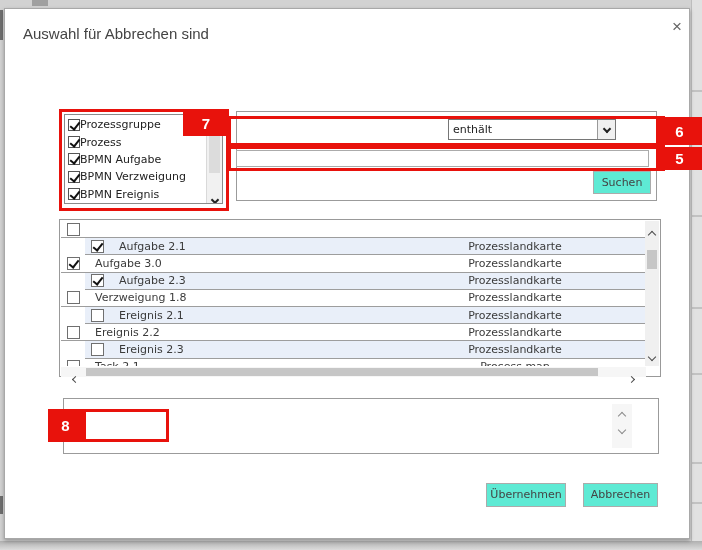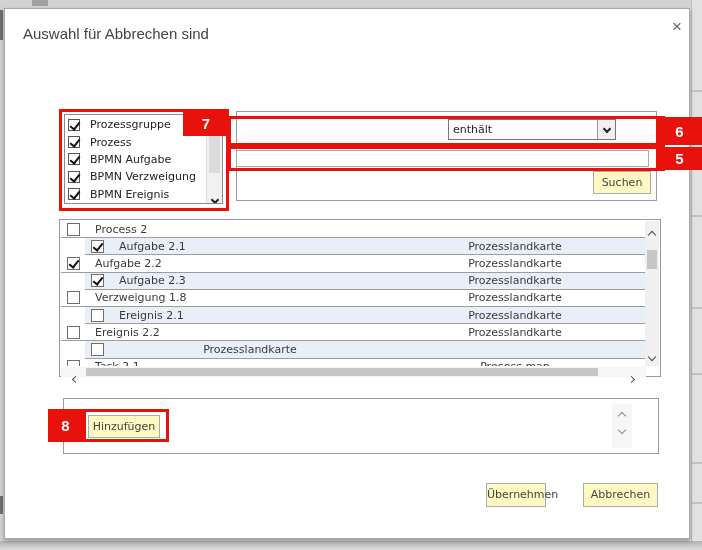--- a/index.html
+++ b/index.html
@@ -25,21 +25,21 @@
   .close { position:absolute; left:662px; top:8px; width:20px; height:20px; font-size:17px;
            color:#666; text-align:center; line-height:20px; cursor:pointer;
            font-family:"Liberation Sans", sans-serif; }
 
   
   .listbox { position:absolute; left:59px; top:105px; width:159px; height:90px;
              border:1px solid #8b8b8b; background:#fff; overflow:hidden; }
   .flist { position:absolute; left:0; top:1px; right:16px; }
   .flist-item { display:flex; align-items:center; height:17.4px; padding-left:3px;
                 font-size:11px; color:#222; white-space:nowrap; }
-  .flist-item .lbl { margin-left:10px; }
+  .flist-item .lbl { margin-left:0; }
   .lscroll { position:absolute; right:0; top:0; bottom:0; width:16px; background:#f1f1f1;
              border-left:1px solid #d9d9d9; }
   .lscroll .thumb { position:absolute; left:2px; top:16px; width:11px; height:42px; background:#dcdcdc; }
   .lscroll .chev-zone { position:absolute; left:0; bottom:2px; width:15px; height:13px; text-align:center; }
 
   
   .cb { position:relative; flex:none; width:12px; height:12px; border:1px solid #555; background:#fff; }
   .cb.big { width:13px; height:13px; border-color:#6f6f6f; }
   .cb.on::after { content:""; position:absolute; left:3px; top:0px; width:4px; height:8px;
                   border-right:2px solid #111; border-bottom:2px solid #111; transform:rotate(38deg); }
@@ -57,21 +57,21 @@
   .spanel { position:absolute; left:231px; top:102px; width:421px; height:90px;
             border:1px solid #9b9b9b; background:#fff; }
   .select { position:absolute; height:21px; width:168px; border:1px solid #767676; background:#fff;
             font-size:11px; color:#222; line-height:19px; padding-left:4px; cursor:pointer; }
   .select .chevbox { position:absolute; right:0; top:0; bottom:0; width:18px; background:#f0f0f0;
                      border-left:1px solid #999; text-align:center; line-height:17px; }
   .select .chevbox .chev { margin-top:6px; }
   .sinput { position:absolute; left:231px; top:141px; width:413px; height:17px;
             border:1px solid #ababab; background:#fff; font-size:11px; padding:0 3px;
             font-family:"DejaVu Sans", sans-serif; }
-  .btn { position:absolute; border:1px solid #ababab; background:#fef9c3; color:#444;
+  .btn { position:absolute; border:1px solid #ababab; background:#5eead4; color:#444;
          font-size:11px; text-align:center; cursor:pointer;
          font-family:"DejaVu Sans", sans-serif; }
   .btn-suchen { left:588px; top:162px; width:58px; height:23px; line-height:21px; }
 
   
   .rtable { position:absolute; left:54px; top:210px; width:602px; height:158px;
             border:1px solid #999; background:#fff; }
   .rows { position:absolute; left:1px; top:1px; width:585px; height:145px; overflow:hidden; }
   .trow { display:flex; align-items:center; height:17.2px; border-bottom:1px solid #9d9d9d;
           font-size:11px; color:#3b3b3b; background:#fff; cursor:pointer; }
@@ -90,21 +90,21 @@
 
   
   .bpanel { position:absolute; left:58px; top:389px; width:596px; height:56px;
             border:1px solid #9b9b9b; background:#fff; }
   .btn-add { left:83px; top:406px; width:72px; height:23px; line-height:21px; }
   .spinner { position:absolute; left:607px; top:395px; width:20px; height:44px; background:#f6f6f6; text-align:center; }
   .spinner .chev { display:block; margin:0 auto; }
   .spinner .up { margin-top:9px; }
 
   
-  .btn-apply  { left:481px; top:474px; width:60px; height:24px; line-height:22px; }
+  .btn-apply  { left:481px; top:474px; width:80px; height:24px; line-height:22px; }
   .btn-cancel { left:578px; top:474px; width:75px; height:24px; line-height:22px; }
 
   
   .anno { position:absolute; border:3px solid var(--anno); pointer-events:none; }
   .atag { position:absolute; background:var(--anno); color:#fff; font-weight:bold;
           font-size:15px; display:flex; align-items:center; justify-content:center;
           font-family:"Liberation Sans", sans-serif; }
   .anno7 { left:54px;  top:100px; width:170px; height:102px; }
   .tag7  { left:178px; top:101px; width:46px;  height:26px; }
   .anno6 { left:223px; top:107px; width:437px; height:30px; }
@@ -177,35 +177,34 @@
     </div>
     <input class="sinput" value="" style="">
     <div class="btn btn-suchen">Suchen</div>
 
     <div class="rtable">
       <div class="rows">
         <div class="trow">
           <span class="cbcell">
               <span class="cb big"></span>
             </span>
-          <span class="name">Process 2</span>
           <span class="cat"></span>
         </div>
         <div class="trow alt">
           <span class="cbcell">
               <span class="cb big on"></span>
             </span>
           <span class="name">Aufgabe 2.1</span>
           <span class="cat">Prozesslandkarte</span>
         </div>
         <div class="trow">
           <span class="cbcell">
               <span class="cb big on"></span>
             </span>
-          <span class="name">Aufgabe 2.2</span>
+          <span class="name">Aufgabe 3.0</span>
           <span class="cat">Prozesslandkarte</span>
         </div>
         <div class="trow alt">
           <span class="cbcell">
               <span class="cb big on"></span>
             </span>
           <span class="name">Aufgabe 2.3</span>
           <span class="cat">Prozesslandkarte</span>
         </div>
         <div class="trow">
@@ -226,20 +225,21 @@
           <span class="cbcell">
               <span class="cb big"></span>
             </span>
           <span class="name">Ereignis 2.2</span>
           <span class="cat">Prozesslandkarte</span>
         </div>
         <div class="trow alt">
           <span class="cbcell">
               <span class="cb big"></span>
             </span>
+          <span class="name">Ereignis 2.3</span>
           <span class="cat">Prozesslandkarte</span>
         </div>
         <div class="trow">
           <span class="cbcell">
               <span class="cb big"></span>
             </span>
           <span class="name">Task 2.1</span>
           <span class="cat">Process map</span>
         </div>
       </div>
@@ -249,21 +249,20 @@
         <div class="zone" style="top:124px"><span class="chev down thin"></span></div>
       </div>
       <div class="hscroll">
         <div class="zone" style="left:6px"><span class="chev left thin"></span></div>
         <div class="thumb"></div>
         <div class="zone" style="left:562px"><span class="chev right thin"></span></div>
       </div>
     </div>
 
     <div class="bpanel"></div>
-    <div class="btn btn-add">Hinzufügen</div>
     <div class="spinner">
       <span class="chev up soft" style="display:block;margin:9px auto 0"></span>
       <span class="chev down soft" style="display:block;margin:8px auto 0"></span>
     </div>
 
     <div class="btn btn-apply">Übernehmen</div>
     <div class="btn btn-cancel">Abbrechen</div>
 
     <div class="anno anno7"></div>
     <div class="atag tag7">7</div>

